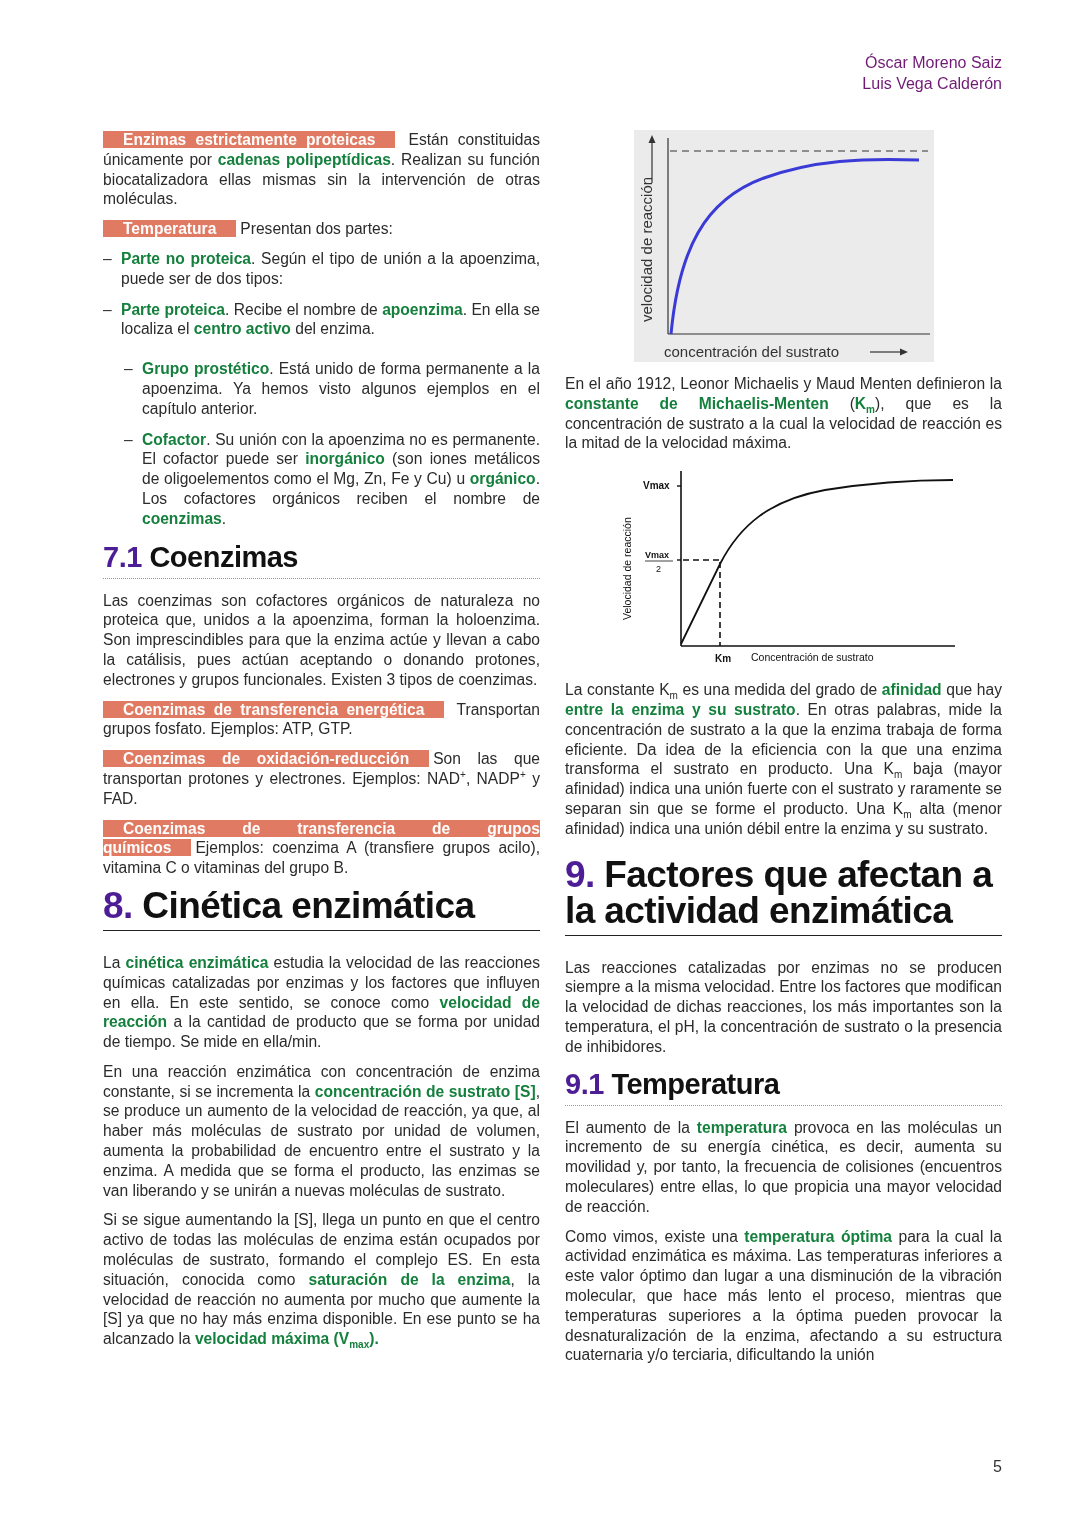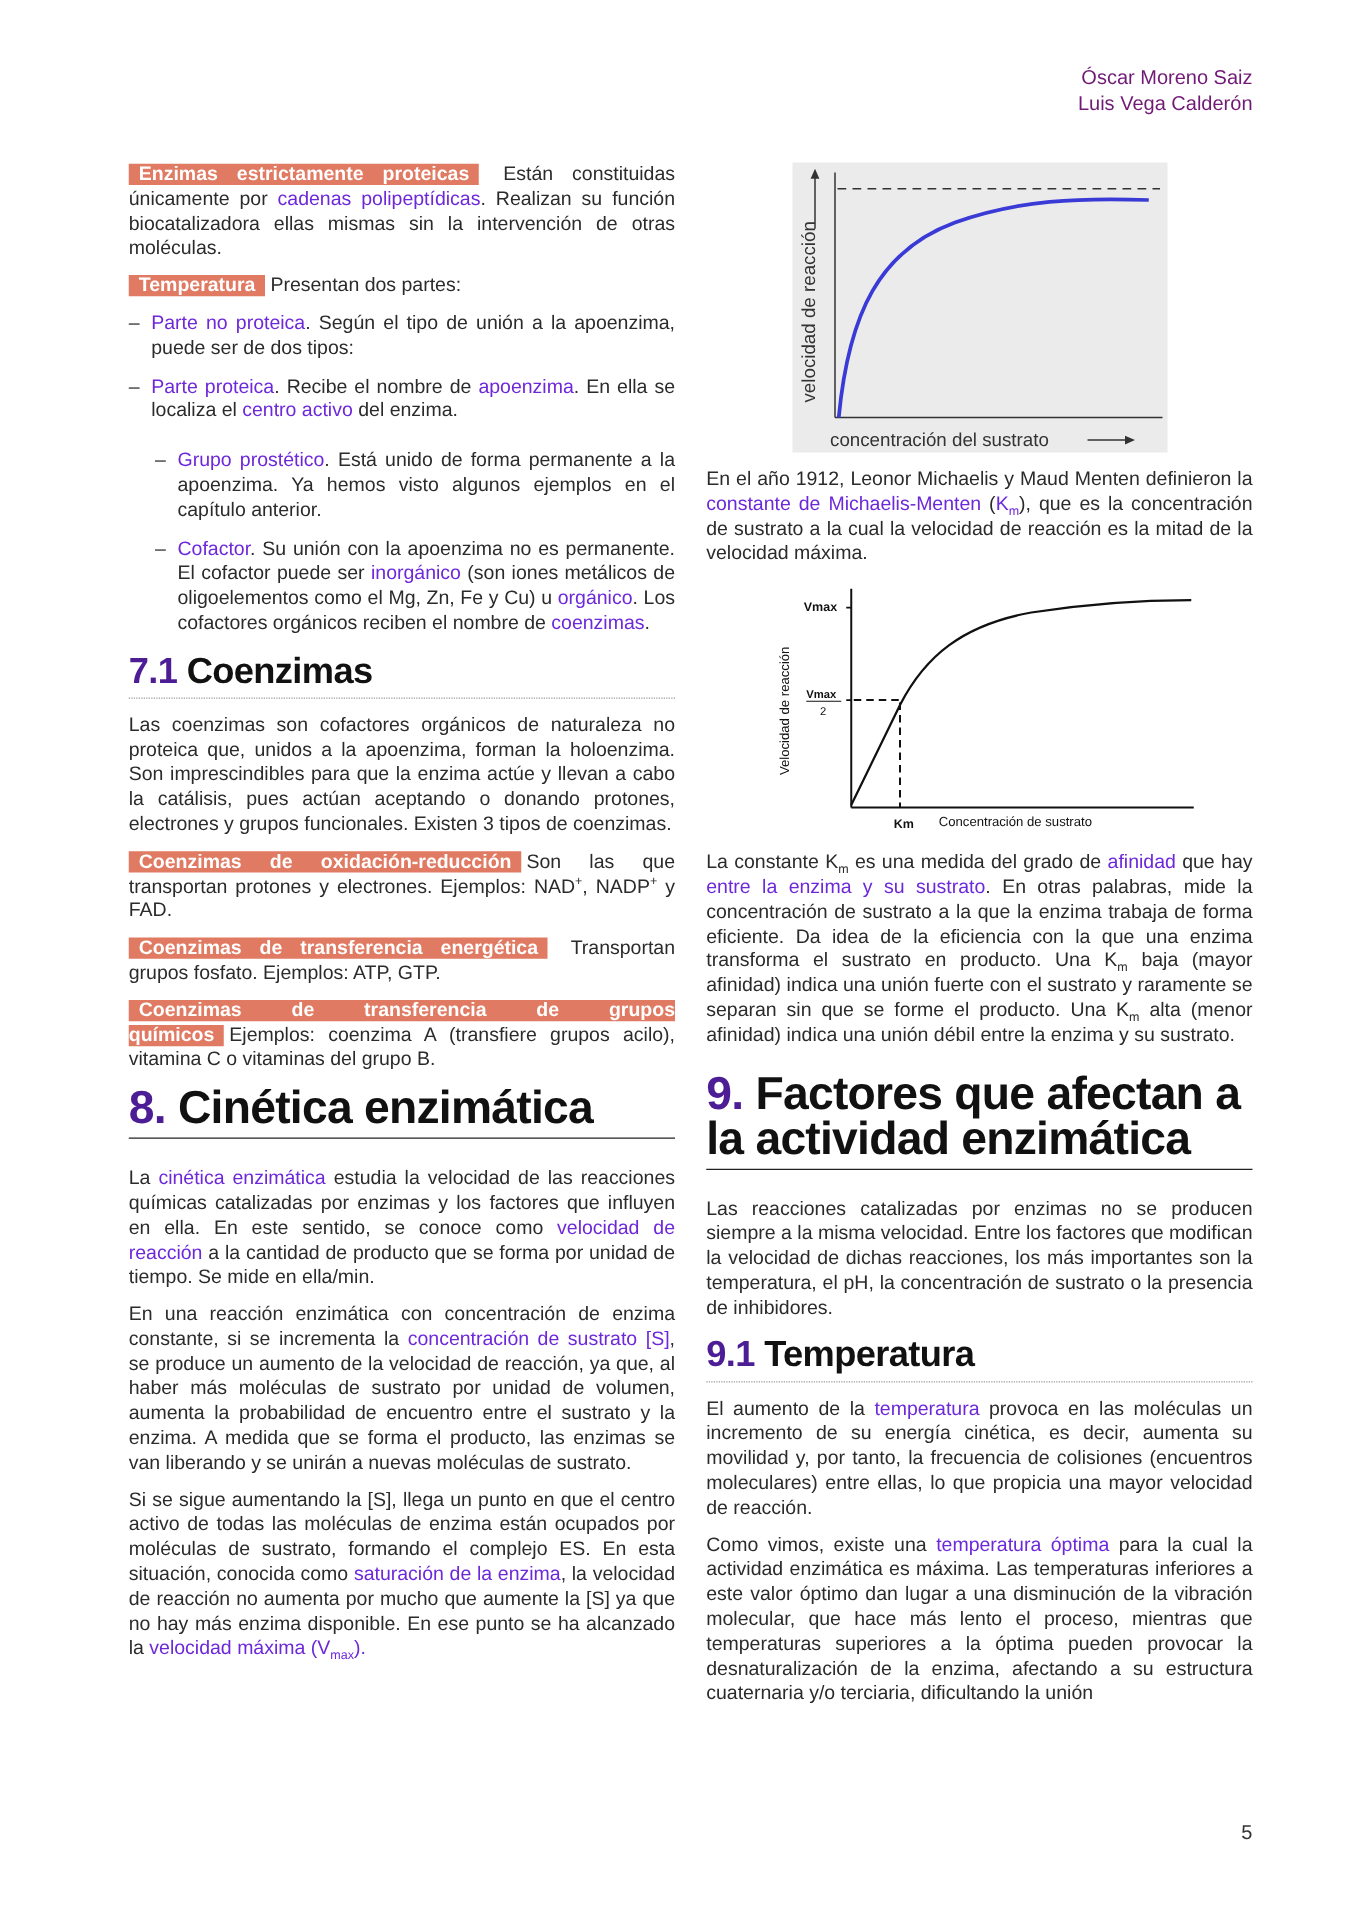--- a/index.html
+++ b/index.html
@@ -4,22 +4,22 @@
 <style>
   * { box-sizing: border-box; margin: 0; padding: 0; }
   html, body { width: 1080px; height: 1527px; background: #ffffff; }
   body { position: relative; font-family: "Liberation Sans", "DejaVu Sans", sans-serif; color: #2b2b2b; font-size: 15.6px; line-height: 19.8px; overflow: hidden; }
   .authors { position: absolute; right: 78px; top: 52px; text-align: right; color: #701a75; font-size: 16px; line-height: 21px; }
   .page-number { position: absolute; right: 78px; top: 1457px; color: #333; font-size: 16px; }
   .col { position: absolute; top: 130px; }
   .col-left { left: 103px; width: 437px; }
   .col-right { left: 565px; width: 437px; top: 130px; }
   p { text-align: justify; margin-bottom: 10px; }
-  b { font-weight: normal; color: #6d28d9; }
-  .hl { background: #e07a62; color: #fff; font-weight: bold; padding: 0 8px; margin-right: 4px; }
+  b { font-weight: bold; color: #15803d; }
+  .hl { background: #e07a62; color: #fff; font-weight: bold; padding: 0 20px; margin-right: 4px; }
   ul.dash { list-style: none; margin-bottom: 10px; }
   ul.dash > li { position: relative; padding-left: 18px; text-align: justify; margin-bottom: 11px; }
   ul.dash > li::before { content: "–"; position: absolute; left: 0; top: 0; color: #333; }
   ul.dash.nested { margin-left: 21px; margin-top: 20px; }
   .h2 { font-weight: bold; font-size: 29px; line-height: 34px; color: #111; letter-spacing: -0.5px; padding-bottom: 4px; border-bottom: 1px dotted #999; margin: 6px 0 12px; }
   .h1 { font-weight: bold; font-size: 37px; line-height: 36px; color: #111; letter-spacing: -0.6px; padding-bottom: 6px; border-bottom: 1.5px solid #222; margin: 6px 0 22px; }
   .num { color: #4c1d95; }
   sub, sup { font-size: 10px; line-height: 0; }
   .fig1 { width: 300px; height: 232px; margin: 0 0 12px 69px; background: #ebebeb; position: relative; }
   .fig2 { width: 360px; height: 205px; margin: 12px 0 10px 40px; position: relative; }
@@ -49,24 +49,24 @@
     <li><b>Grupo prostético</b><span>. Está unido de forma permanente a la apoenzima. Ya hemos visto algunos ejemplos en el capítulo anterior.</span></li>
     <li><b>Cofactor</b><span>. Su unión con la apoenzima no es permanente. El cofactor puede ser </span><b>inorgánico</b><span> (son iones metálicos de oligoelementos como el Mg, Zn, Fe y Cu) u </span><b>orgánico</b><span>. Los cofactores orgánicos reciben el nombre de </span><b>coenzimas</b><span>.</span></li>
   </ul>
 
   <div class="h2">
     <span class="num">7.1</span>
     <span>Coenzimas</span>
   </div>
   <p>Las coenzimas son cofactores orgánicos de naturaleza no proteica que, unidos a la apoenzima, forman la holoenzima. Son imprescindibles para que la enzima actúe y llevan a cabo la catálisis, pues actúan aceptando o donando protones, electrones y grupos funcionales. Existen 3 tipos de coenzimas.</p>
   <p>
-    <span class="hl">Coenzimas de oxidación-reducción</span><span>Son las que transportan protones y electrones. Ejemplos: NAD</span><sup>+</sup><span>, NADP</span><sup>+</sup><span> y FAD.</span>
+    <span class="hl">Coenzimas de transferencia energética</span> <span>Transportan grupos fosfato. Ejemplos: ATP, GTP.</span>
   </p>
   <p>
-    <span class="hl">Coenzimas de transferencia energética</span> <span>Transportan grupos fosfato. Ejemplos: ATP, GTP.</span>
+    <span class="hl">Coenzimas de oxidación-reducción</span><span>Son las que transportan protones y electrones. Ejemplos: NAD</span><sup>+</sup><span>, NADP</span><sup>+</sup><span> y FAD.</span>
   </p>
   <p>
     <span class="hl">Coenzimas de transferencia de grupos químicos</span><span>Ejemplos: coenzima A (transfiere grupos acilo), vitamina C o vitaminas del grupo B.</span>
   </p>
 
   <div class="h1">
     <span class="num">8.</span>
     <span>Cinética enzimática</span>
   </div>
   <p><span>La </span><b>cinética enzimática</b><span> estudia la velocidad de las reacciones químicas catalizadas por enzimas y los factores que influyen en ella. En este sentido, se conoce como </span><b>velocidad de reacción</b><span> a la cantidad de producto que se forma por unidad de tiempo. Se mide en ella/min.</span></p>

